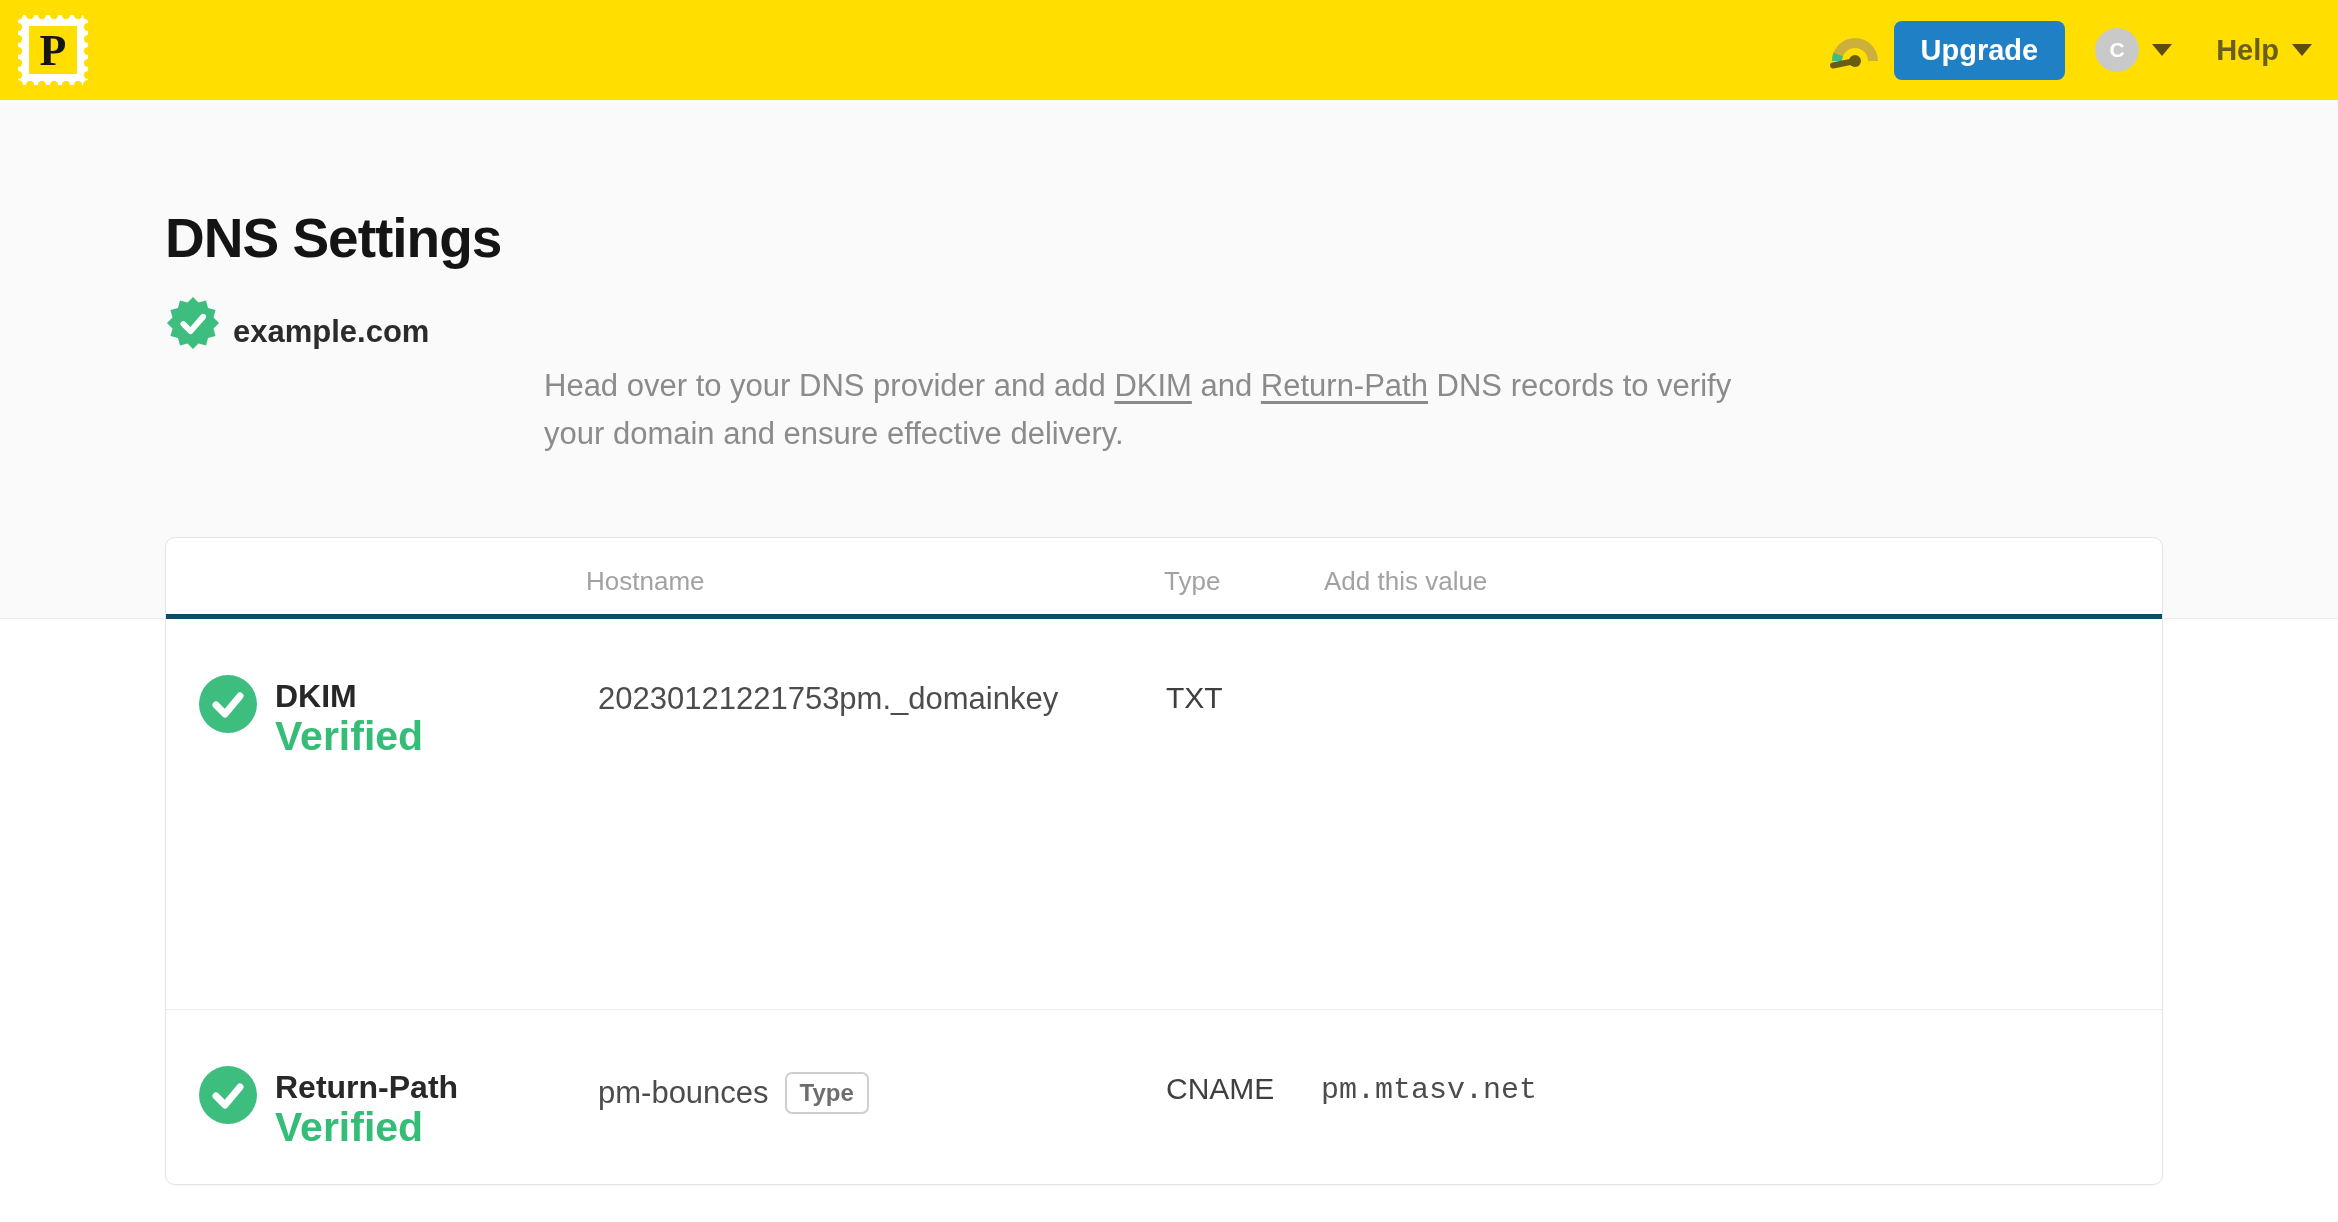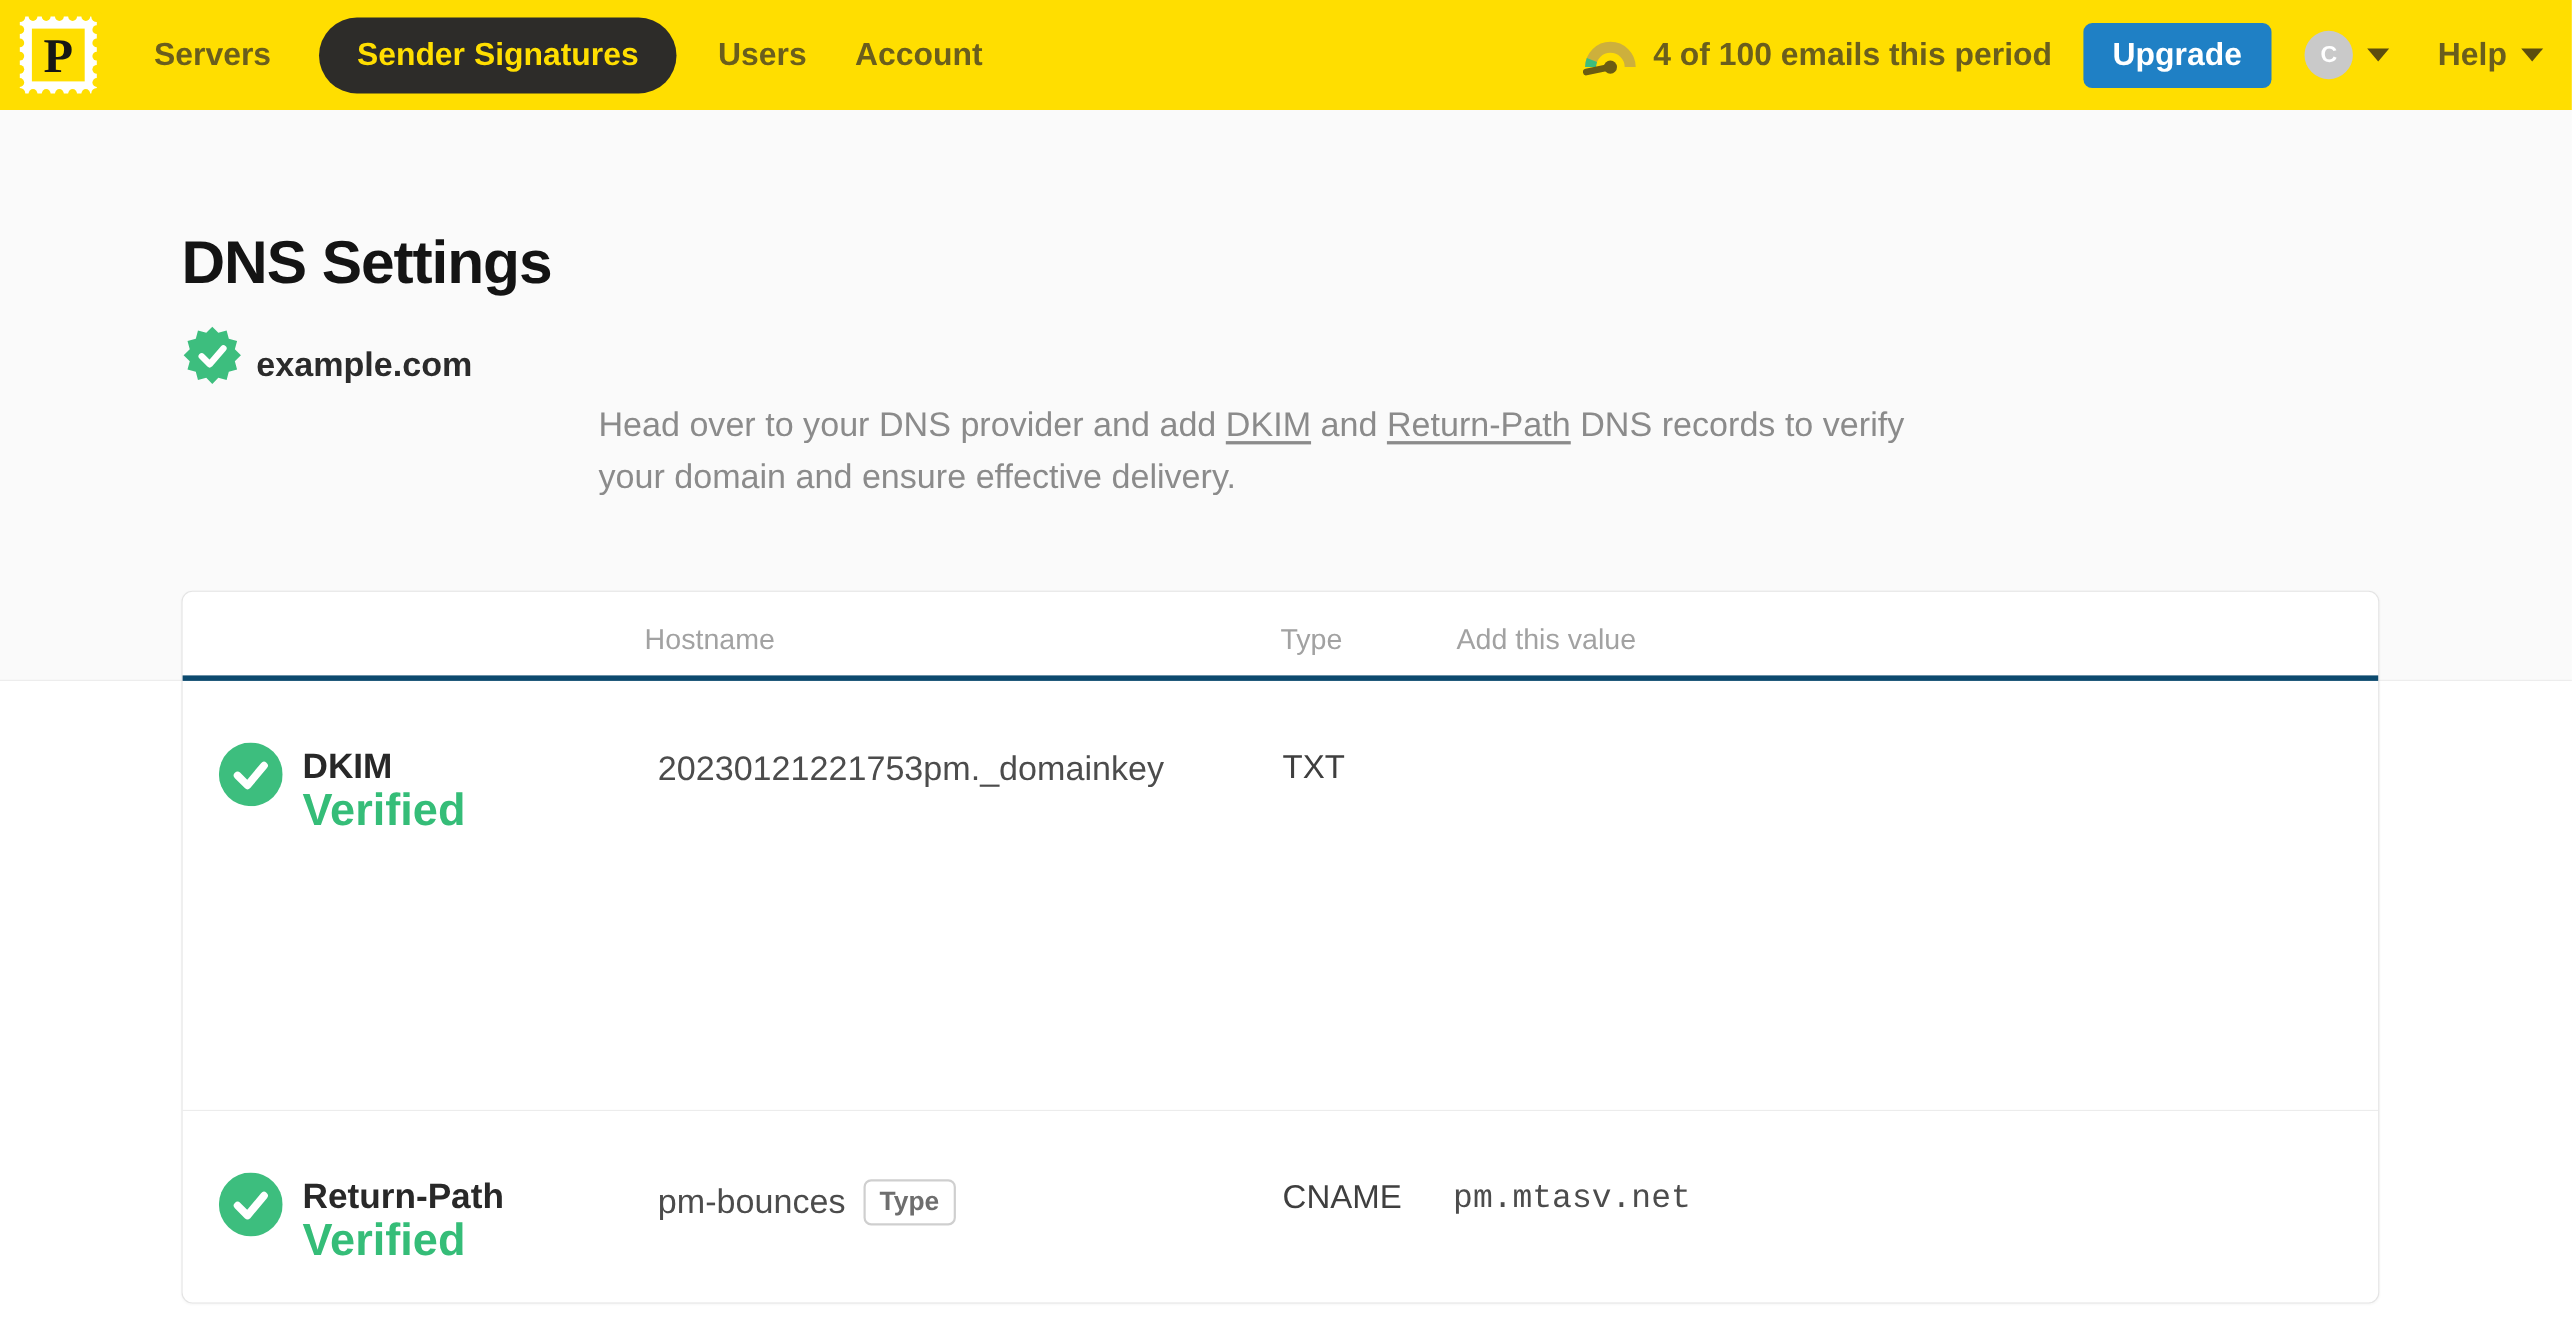--- a/index.html
+++ b/index.html
@@ -141,34 +141,27 @@
         <circle cx="16" cy="74" r="4"></circle>
           <circle cx="28" cy="74" r="4"></circle>
           <circle cx="40" cy="74" r="4"></circle>
           <circle cx="52" cy="74" r="4"></circle>
           <circle cx="64" cy="74" r="4"></circle>
       </g>
       <rect x="15" y="15" width="48" height="48" fill="#FFDE00"></rect>
       <text x="39" y="54" text-anchor="middle" font-family="Liberation Serif, DejaVu Serif, serif" font-weight="bold" font-size="44" fill="#161616">P</text>
     </svg>
   </a>
-  <nav class="primary-nav">
-    <a class="nav-link">Servers</a>
-    <a class="nav-link pill">Sender Signatures</a>
-    <a class="nav-link">Users</a>
-    <a class="nav-link">Account</a>
-  </nav>
   <div class="nav-right">
     <svg class="gauge" viewBox="0 0 50 40">
       <path d="M7 31 A18 18 0 0 1 43 31" fill="none" stroke="#CDB03C" stroke-width="10"></path>
       <path d="M7 31 A18 18 0 0 1 8.2 24.5" fill="none" stroke="#3DBE7E" stroke-width="10"></path>
       <line x1="25" y1="31" x2="3" y2="35.5" stroke="#6B5C12" stroke-width="6" stroke-linecap="round"></line>
       <circle cx="25" cy="31" r="6" fill="#6B5C12"></circle>
     </svg>
-    <span class="usage-text">4 of 100 emails this period</span>
     <button class="upgrade-btn">Upgrade</button>
     <div class="avatar-wrap">
       <span class="avatar">C</span>
       <span class="caret"></span>
     </div>
     <div class="help-wrap">
       <span>Help</span>
       <span class="caret"></span>
     </div>
   </div>

